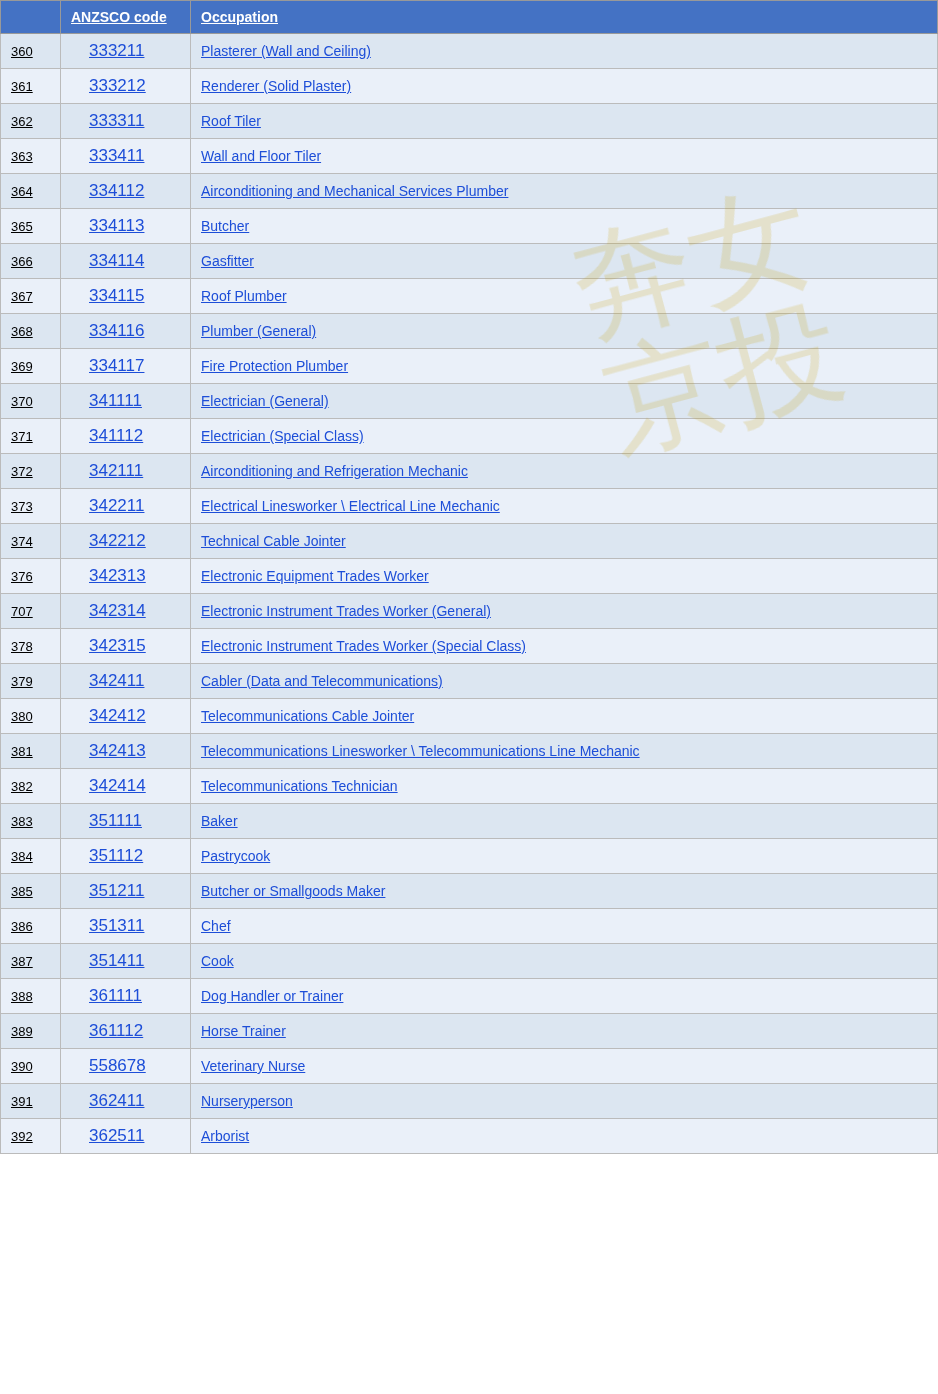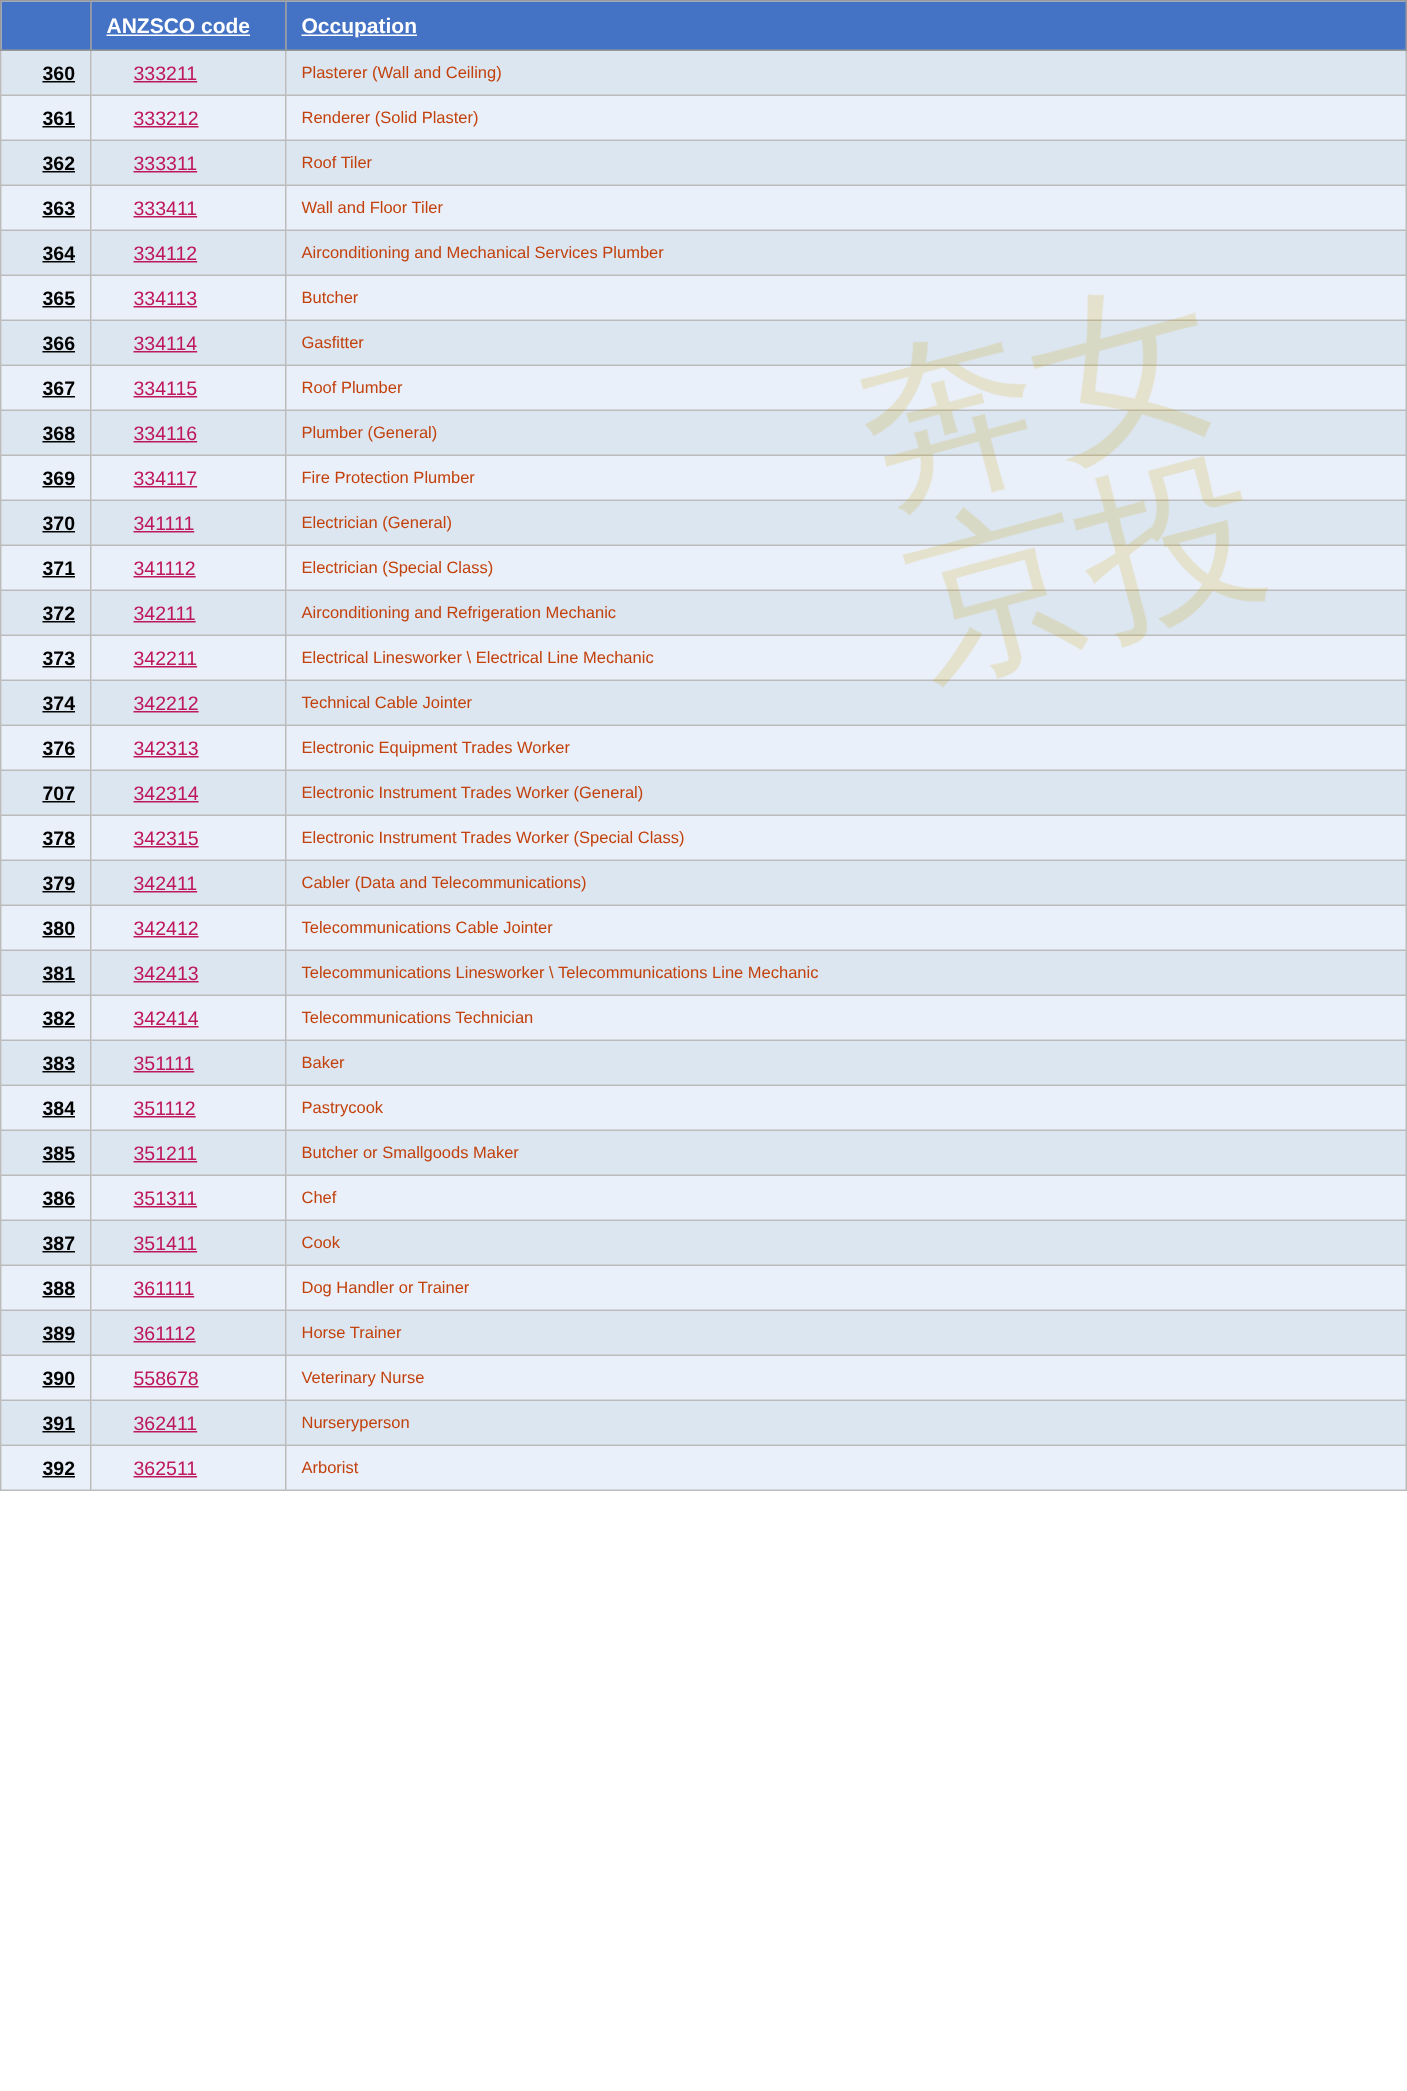--- a/index.html
+++ b/index.html
@@ -39,37 +39,38 @@
     }
     tbody tr:nth-child(even) {
       background-color: #eaf0f9;
     }
     tbody td {
       padding: 7px 10px;
       border: 1px solid #bbb;
       vertical-align: middle;
     }
     tbody td:first-child {
-      text-align: right;
-      font-weight: bold;
+      text-align: left;
+      font-weight: normal;
       font-size: 13px;
       text-decoration: underline;
       color: #000;
       width: 60px;
     }
     tbody td:nth-child(2) {
       width: 130px;
       text-decoration: underline;
-      color: #be185d;
-      font-size: 13px;
+      color: #1d4ed8;
+      font-size: 17px;
       padding-left: 28px;
     }
     tbody td:nth-child(3) {
-      color: #c2410c;
-      font-size: 11px;
+      text-decoration: underline;
+      color: #1d4ed8;
+      font-size: 14px;
     }
     .watermark {
       position: fixed;
       top: 200px;
       right: 60px;
       width: 320px;
       height: 320px;
       opacity: 0.18;
       pointer-events: none;
       z-index: 100;

